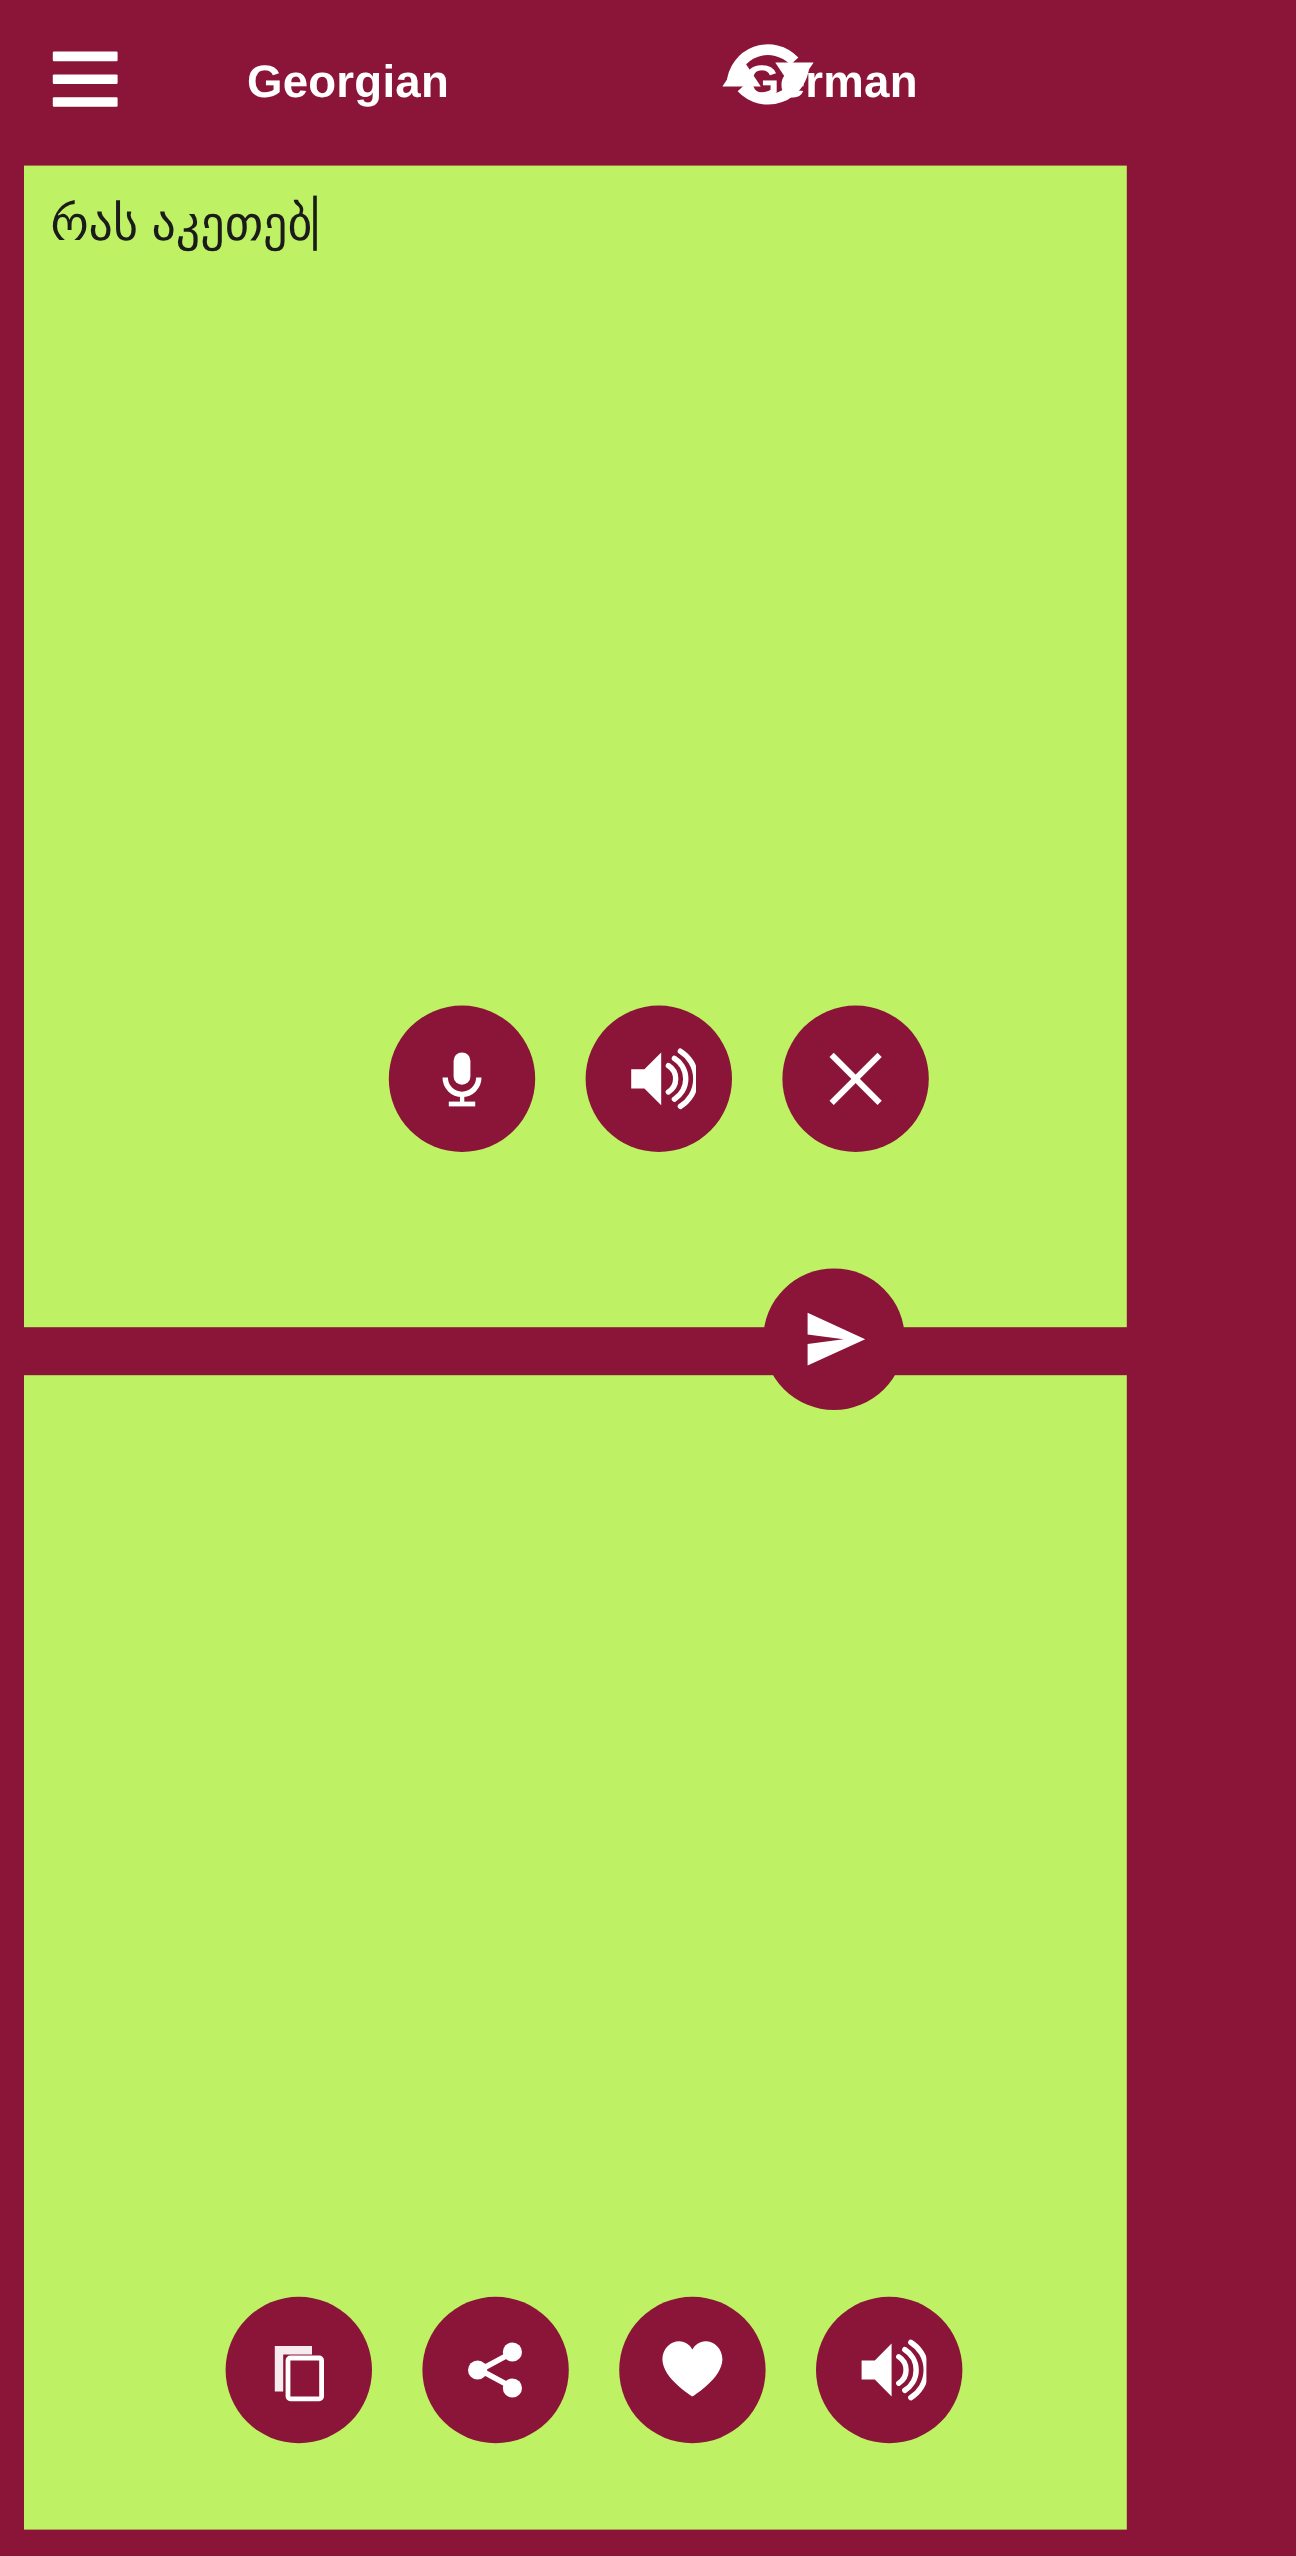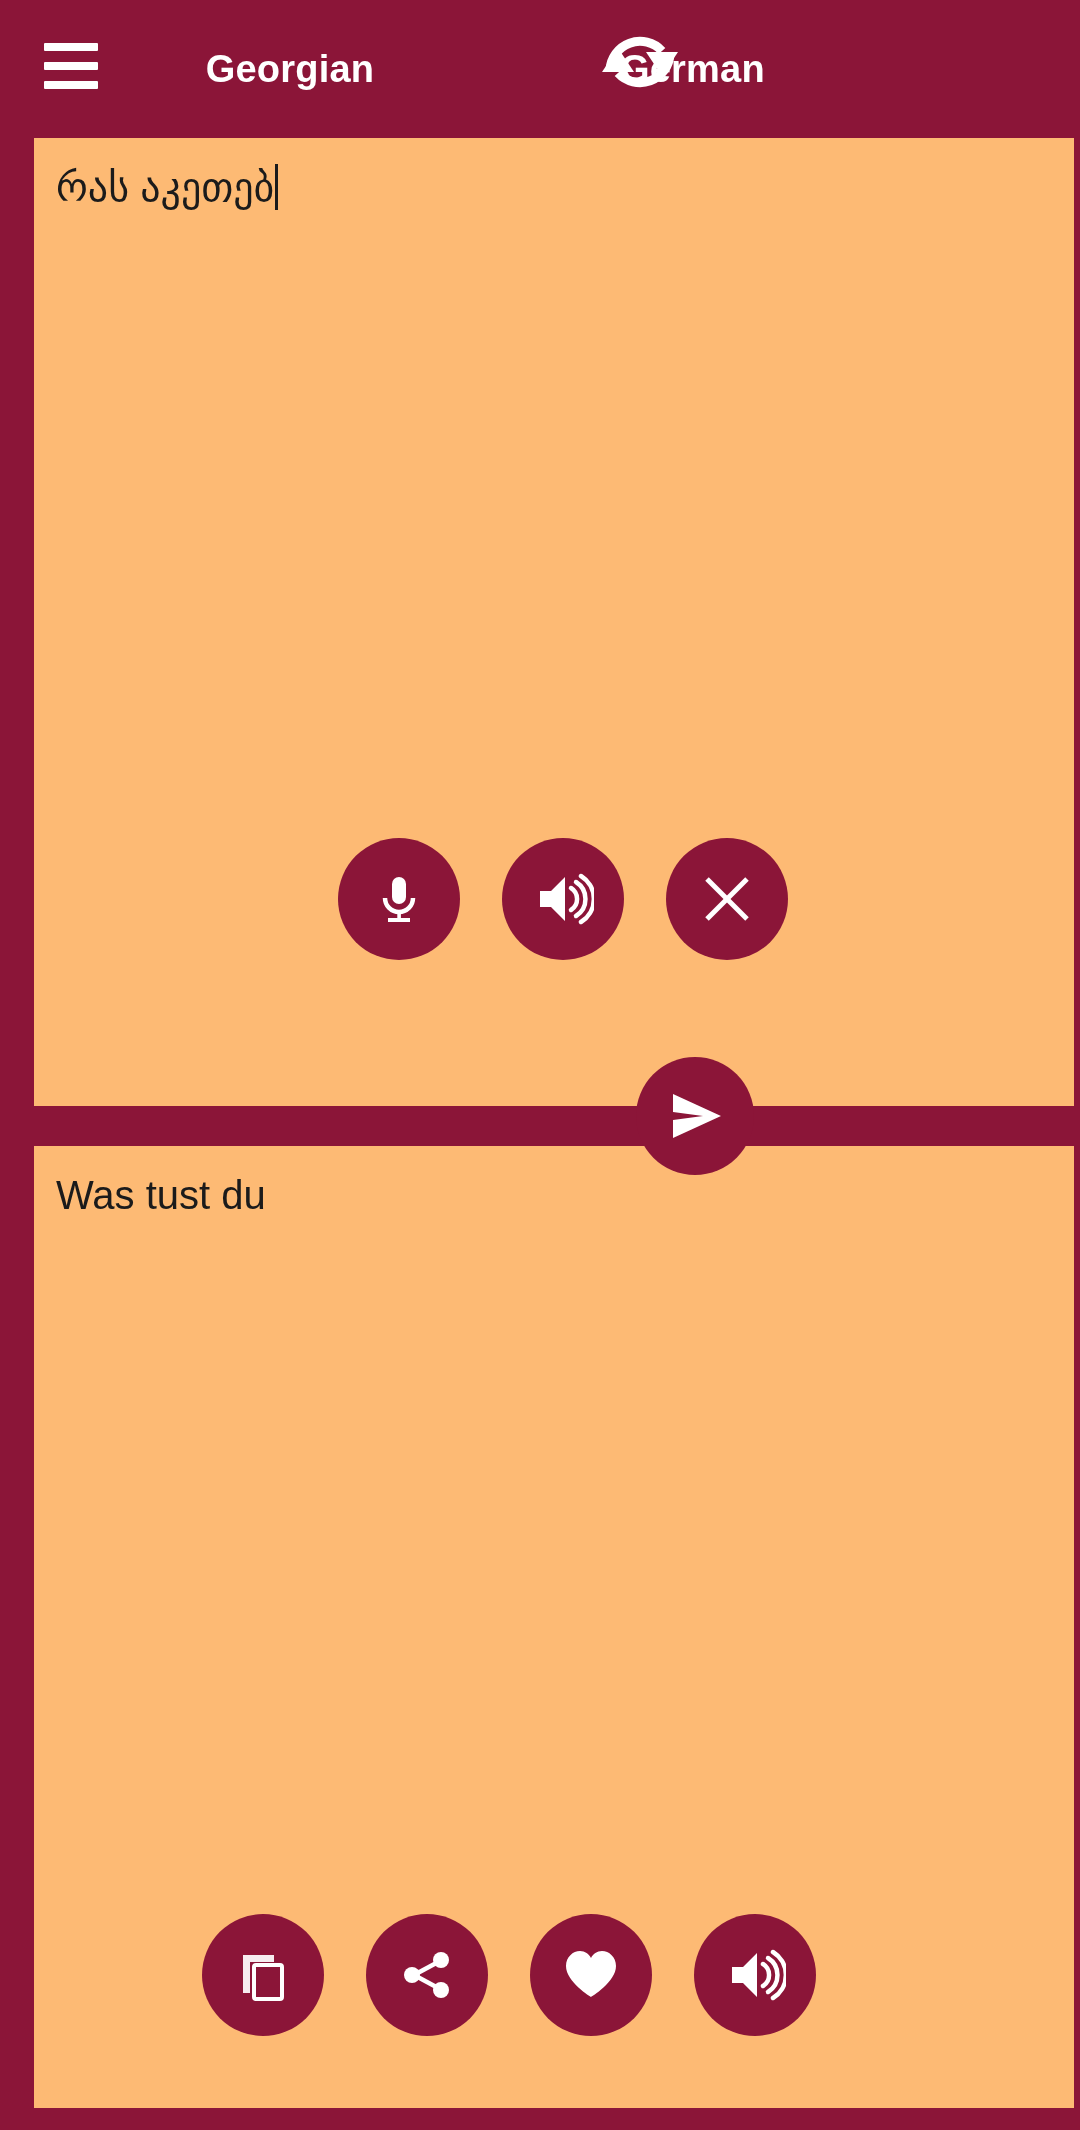--- a/index.html
+++ b/index.html
@@ -68,23 +68,23 @@
     top: 18px;
     width: 88px;
     height: 88px;
     cursor: pointer;
   }
   .swap-btn svg { display: block; width: 88px; height: 88px; }
 
   
   .panel {
     position: absolute;
-    background: #fdba74;
-    left: 34px;
-    width: 1040px;
+    background: #bef264;
+    left: 20px;
+    width: 919px;
   }
 
   .panel-source {
     top: 138px;
     height: 968px;
   }
 
   .panel-target {
     top: 1146px;
     height: 962px;
@@ -236,21 +236,20 @@
 <div class="send-fab">
   <span>
     <svg width="64" height="64" viewBox="0 0 64 64" xmlns="http://www.w3.org/2000/svg">
       <path d="M10 10 L58 32 L10 54 L10 36 L40 32 L10 28 Z" fill="#ffffff"></path>
     </svg>
   </span>
 </div>
 
 <div class="panel panel-target">
 
-  <div class="text-area">Was tust du</div>
 
   <div class="btn-row btn-row-target">
 
     <div class="circle-btn">
       <span>
         <svg width="58" height="58" viewBox="0 0 58 58" xmlns="http://www.w3.org/2000/svg">
           <path d="M9 9 H40 V16 H16 V47 H9 Z" fill="#ffffff" opacity="0.92"></path>
           <rect x="20" y="19" width="28" height="34" rx="2" fill="none" stroke="#ffffff" stroke-width="4"></rect>
         </svg>
       </span>

